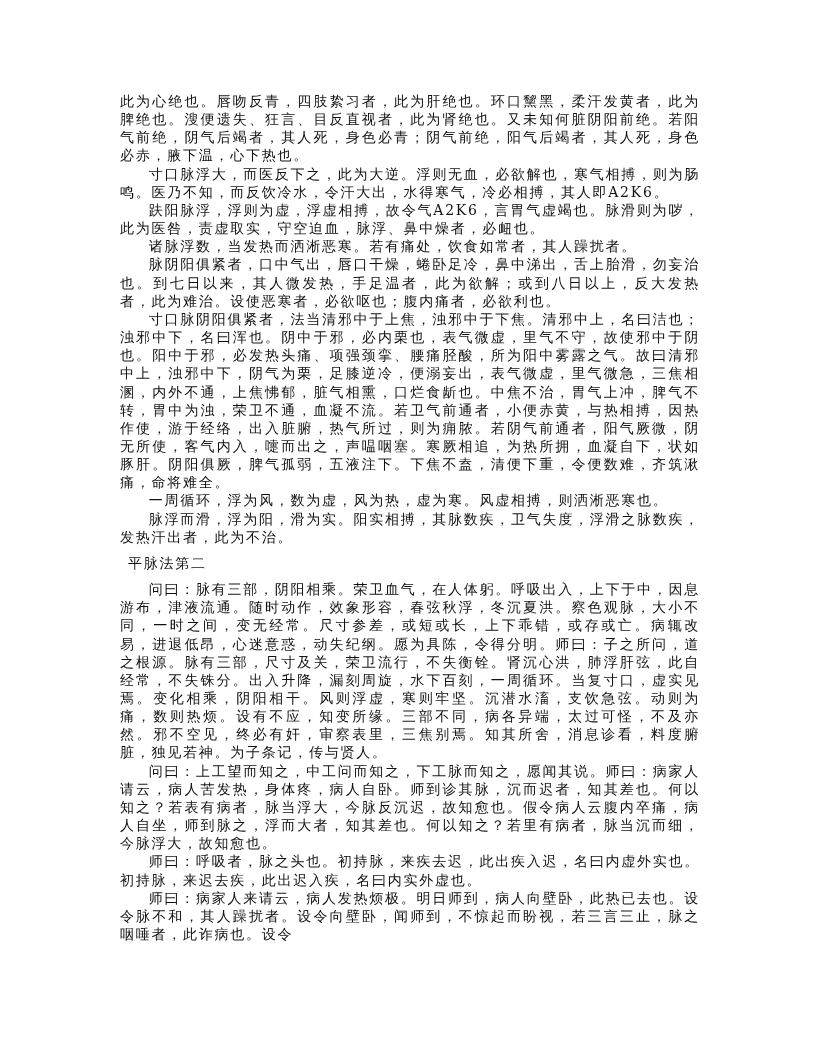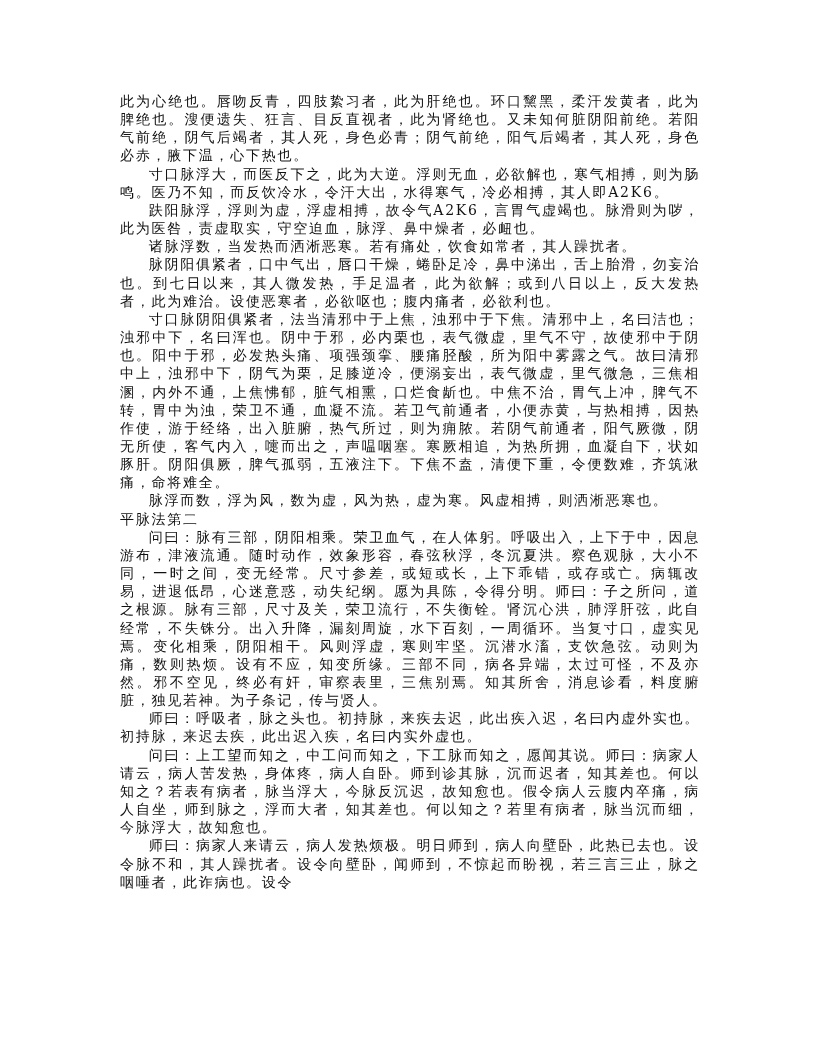--- a/index.html
+++ b/index.html
@@ -11,31 +11,32 @@
       width: 580px;
       font-family: "DejaVu Serif", "Liberation Serif", serif;
       font-size: 14px;
       line-height: 18.15px;
       color: #111111;
       letter-spacing: 1.75px;
       text-align: justify;
     }
     .p { margin: 0; text-indent: 0; }
     .p.indent { text-indent: 2.05em; }
-    .heading { margin: 0; }
+    .heading { margin: 8px; }
   </style>
 </head>
 <body>
 
 <div class="page">
   <p class="p">此为心绝也。唇吻反青，四肢絷习者，此为肝绝也。环口黧黑，柔汗发黄者，此为脾绝也。溲便遗失、狂言、目反直视者，此为肾绝也。又未知何脏阴阳前绝。若阳气前绝，阴气后竭者，其人死，身色必青；阴气前绝，阳气后竭者，其人死，身色必赤，腋下温，心下热也。</p>
   <p class="p indent">寸口脉浮大，而医反下之，此为大逆。浮则无血，必欲解也，寒气相搏，则为肠鸣。医乃不知，而反饮冷水，令汗大出，水得寒气，冷必相搏，其人即A2K6。</p>
   <p class="p indent">趺阳脉浮，浮则为虚，浮虚相搏，故令气A2K6，言胃气虚竭也。脉滑则为哕，此为医咎，责虚取实，守空迫血，脉浮、鼻中燥者，必衄也。</p>
   <p class="p indent">诸脉浮数，当发热而洒淅恶寒。若有痛处，饮食如常者，其人躁扰者。</p>
   <p class="p indent">脉阴阳俱紧者，口中气出，唇口干燥，蜷卧足冷，鼻中涕出，舌上胎滑，勿妄治也。到七日以来，其人微发热，手足温者，此为欲解；或到八日以上，反大发热者，此为难治。设使恶寒者，必欲呕也；腹内痛者，必欲利也。</p>
   <p class="p indent">寸口脉阴阳俱紧者，法当清邪中于上焦，浊邪中于下焦。清邪中上，名曰洁也；浊邪中下，名曰浑也。阴中于邪，必内栗也，表气微虚，里气不守，故使邪中于阴也。阳中于邪，必发热头痛、项强颈挛、腰痛胫酸，所为阳中雾露之气。故曰清邪中上，浊邪中下，阴气为栗，足膝逆冷，便溺妄出，表气微虚，里气微急，三焦相溷，内外不通，上焦怫郁，脏气相熏，口烂食龂也。中焦不治，胃气上冲，脾气不转，胃中为浊，荣卫不通，血凝不流。若卫气前通者，小便赤黄，与热相搏，因热作使，游于经络，出入脏腑，热气所过，则为痈脓。若阴气前通者，阳气厥微，阴无所使，客气内入，嚏而出之，声嗢咽塞。寒厥相追，为热所拥，血凝自下，状如豚肝。阴阳俱厥，脾气孤弱，五液注下。下焦不盍，清便下重，令便数难，齐筑湫痛，命将难全。</p>
-  <p class="p indent">脉浮而数，浮为风，数为虚，风为热，虚为寒。风虚相搏，则洒淅恶寒也。</p>
+  <p class="p indent">一周循环，浮为风，数为虚，风为热，虚为寒。风虚相搏，则洒淅恶寒也。</p>
+  <p class="p indent">脉浮而滑，浮为阳，滑为实。阳实相搏，其脉数疾，卫气失度，浮滑之脉数疾，发热汗出者，此为不治。</p>
   <p class="heading">平脉法第二</p>
   <p class="p indent">问曰：脉有三部，阴阳相乘。荣卫血气，在人体躬。呼吸出入，上下于中，因息游布，津液流通。随时动作，效象形容，春弦秋浮，冬沉夏洪。察色观脉，大小不同，一时之间，变无经常。尺寸参差，或短或长，上下乖错，或存或亡。病辄改易，进退低昂，心迷意惑，动失纪纲。愿为具陈，令得分明。师曰：子之所问，道之根源。脉有三部，尺寸及关，荣卫流行，不失衡铨。肾沉心洪，肺浮肝弦，此自经常，不失铢分。出入升降，漏刻周旋，水下百刻，一周循环。当复寸口，虚实见焉。变化相乘，阴阳相干。风则浮虚，寒则牢坚。沉潜水滀，支饮急弦。动则为痛，数则热烦。设有不应，知变所缘。三部不同，病各异端，太过可怪，不及亦然。邪不空见，终必有奸，审察表里，三焦别焉。知其所舍，消息诊看，料度腑脏，独见若神。为子条记，传与贤人。</p>
+  <p class="p indent">问曰：上工望而知之，中工问而知之，下工脉而知之，愿闻其说。师曰：病家人请云，病人苦发热，身体疼，病人自卧。师到诊其脉，沉而迟者，知其差也。何以知之？若表有病者，脉当浮大，今脉反沉迟，故知愈也。假令病人云腹内卒痛，病人自坐，师到脉之，浮而大者，知其差也。何以知之？若里有病者，脉当沉而细，今脉浮大，故知愈也。</p>
   <p class="p indent">师曰：呼吸者，脉之头也。初持脉，来疾去迟，此出疾入迟，名曰内虚外实也。初持脉，来迟去疾，此出迟入疾，名曰内实外虚也。</p>
-  <p class="p indent">问曰：上工望而知之，中工问而知之，下工脉而知之，愿闻其说。师曰：病家人请云，病人苦发热，身体疼，病人自卧。师到诊其脉，沉而迟者，知其差也。何以知之？若表有病者，脉当浮大，今脉反沉迟，故知愈也。假令病人云腹内卒痛，病人自坐，师到脉之，浮而大者，知其差也。何以知之？若里有病者，脉当沉而细，今脉浮大，故知愈也。</p>
   <p class="p indent">师曰：病家人来请云，病人发热烦极。明日师到，病人向壁卧，此热已去也。设令脉不和，其人躁扰者。设令向壁卧，闻师到，不惊起而盼视，若三言三止，脉之咽唾者，此诈病也。设令</p>
 </div>
 
 </body></html>

